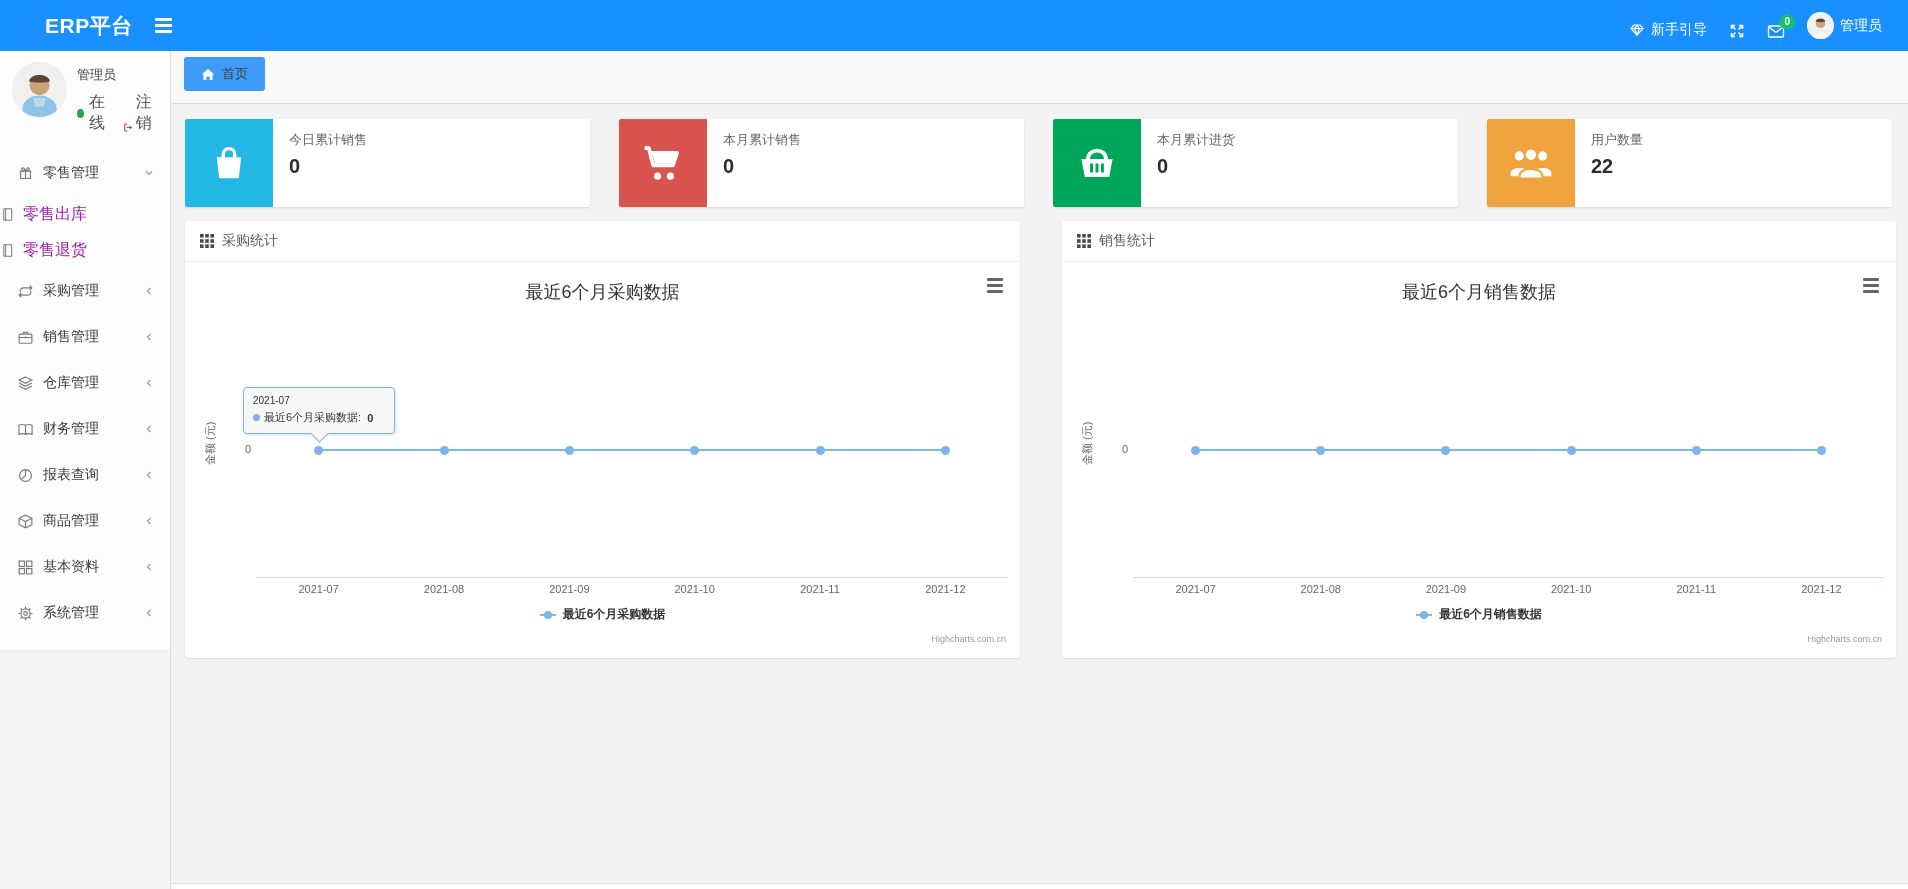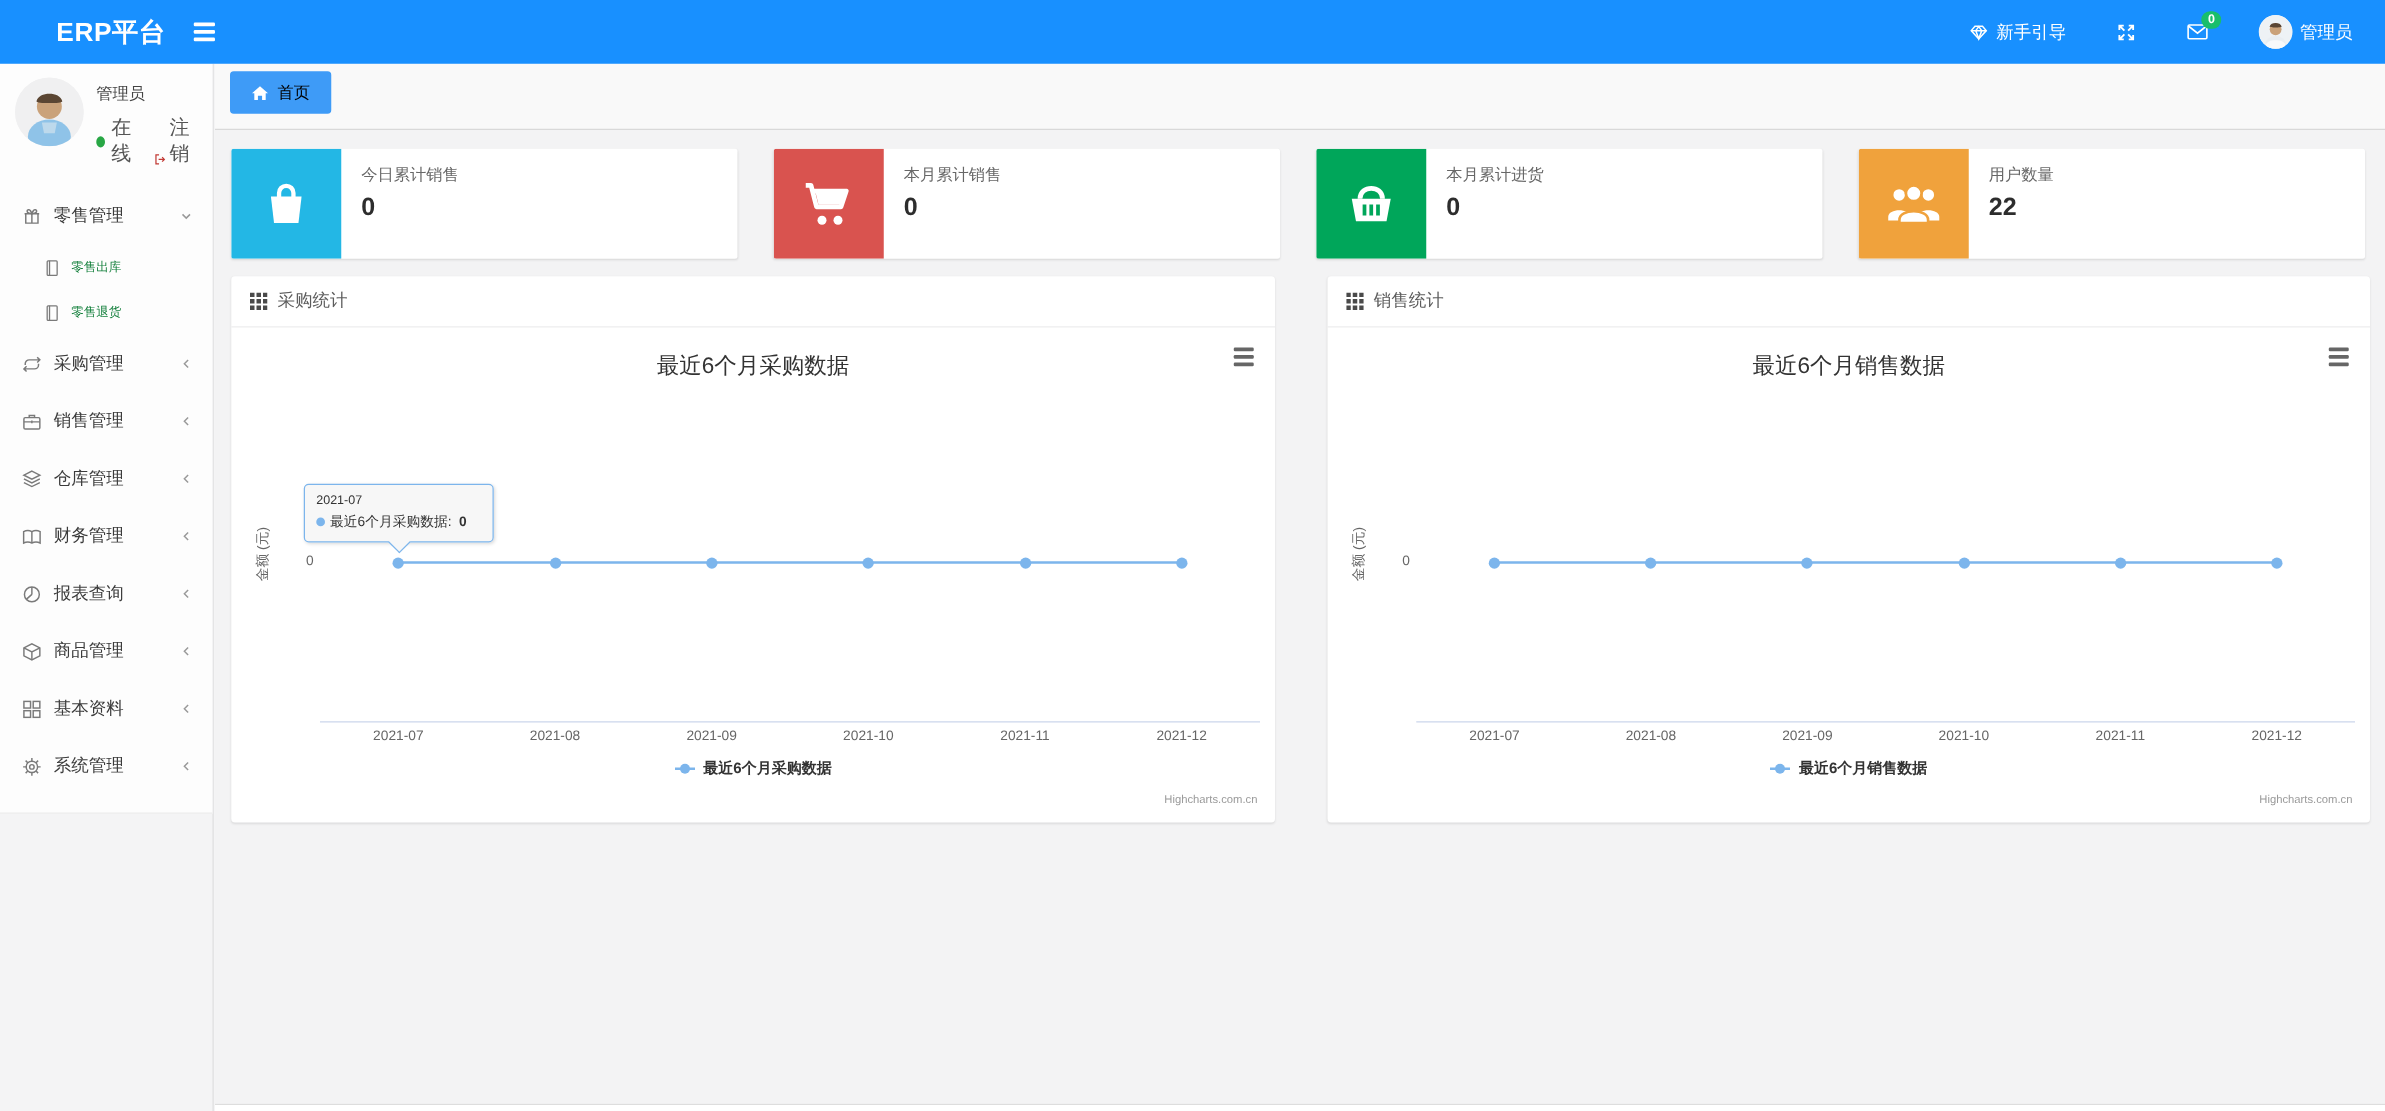--- a/index.html
+++ b/index.html
@@ -5,48 +5,48 @@
   * { margin:0; padding:0; box-sizing:border-box; }
   html,body { width:1908px; height:889px; overflow:hidden; }
   body { font-family:"Liberation Sans","DejaVu Sans",sans-serif; background:#f4f4f5; color:#333; }
   .app { position:relative; width:1908px; height:889px; }
 
   
   .navbar { position:absolute; left:0; top:0; width:100%; height:51px; background:#1890ff; display:flex; align-items:center; z-index:20; }
   .brand { color:#fff; font-size:21px; font-weight:bold; margin-left:45px; letter-spacing:.5px; }
   .nav-burger { margin-left:22px; cursor:pointer; display:flex; flex-direction:column; gap:3px; }
   .nav-burger span { width:17px; height:3px; background:#fff; border-radius:1px; }
-  .nav-right { margin-left:auto; display:flex; align-items:center; gap:40px; padding-right:26px; color:#fff; font-size:14px; }
+  .nav-right { margin-left:auto; display:flex; align-items:flex-end; gap:22px; padding-right:26px; color:#fff; font-size:14px; }
   .nav-item { display:flex; align-items:center; gap:6px; cursor:pointer; }
   .mail-wrap { position:relative; }
   .badge { position:absolute; top:-9px; right:-10px; background:#19be6b; color:#fff; font-size:10px; line-height:1; padding:2px 5px; border-radius:8px; font-weight:bold; }
   .avatar-sm { width:27px; height:27px; border-radius:50%; overflow:hidden; background:#eef2f5; display:block; }
 
   
   .sidebar { position:absolute; left:0; top:51px; width:171px; bottom:0; background:#f4f4f5; border-right:1px solid #dedee0; }
   .sidebar-inner { background:#fdfdfd; border-bottom:1px solid #ececec; padding-bottom:14px; }
   .user-panel { display:flex; padding:11px 10px 8px 12px; gap:10px; }
   .avatar-lg { width:55px; height:55px; border-radius:50%; overflow:hidden; background:#f0f0f1; flex:none; }
   .user-meta { padding-top:4px; font-size:13px; }
   .user-name { color:#444; margin-bottom:8px; }
   .user-status { display:flex; align-items:center; gap:5px; font-size:16px; color:#555; }
   .dot { width:9px; height:9px; border-radius:50%; background:#28a745; display:inline-block; }
   .logout { display:flex; align-items:flex-end; gap:3px; margin-left:4px; cursor:pointer; color:#555; }
   .menu { list-style:none; margin-top:8px; }
   .menu-item { height:46px; display:flex; align-items:center; padding:0 16px 0 17px; font-size:14px; color:#3b3b3b; cursor:pointer; }
   .menu-item .mi-icon { width:17px; height:17px; margin-right:9px; flex:none; display:flex; }
   .menu-item .chev { margin-left:auto; display:flex; }
   .submenu { list-style:none; }
-  .submenu-item { height:36px; display:flex; align-items:center; padding-left:34px; font-size:10px; color:#15803d; cursor:pointer; }
+  .submenu-item { height:36px; display:flex; align-items:center; font-size:16px; color:#a21caf; cursor:pointer; }
   .submenu-item .mi-icon { width:15px; height:15px; margin-right:8px; display:flex; }
 
   
   .content { position:absolute; left:172px; top:51px; right:0; bottom:0; background:#f3f3f4; }
   .tabbar { height:53px; background:#f9f9f9; border-bottom:1px solid #d9d9d9; padding:6px 0 0 12px; }
-  .tab-active { display:inline-flex; align-items:center; gap:7px; height:34px; padding:0 17px; background:#3e9bf7; color:#000000; font-size:13px; border-radius:3px; cursor:pointer; }
+  .tab-active { display:inline-flex; align-items:center; gap:7px; height:34px; padding:0 17px; background:#3e9bf7; color:#404040; font-size:13px; border-radius:3px; cursor:pointer; }
 
   
   .cards { display:flex; gap:29px; padding:15px 16px 0 13px; }
   .card { flex:1; height:88px; background:#fff; box-shadow:0 1px 2px rgba(0,0,0,.12); display:flex; border-radius:2px; overflow:hidden; }
   .card-icon { width:88px; height:88px; flex:none; display:flex; align-items:center; justify-content:center; }
   .card-body { padding:12px 0 0 16px; }
   .card-label { font-size:13px; color:#676767; margin-bottom:6px; }
   .card-value { font-size:20px; font-weight:bold; color:#2d2d2d; }
 
   

